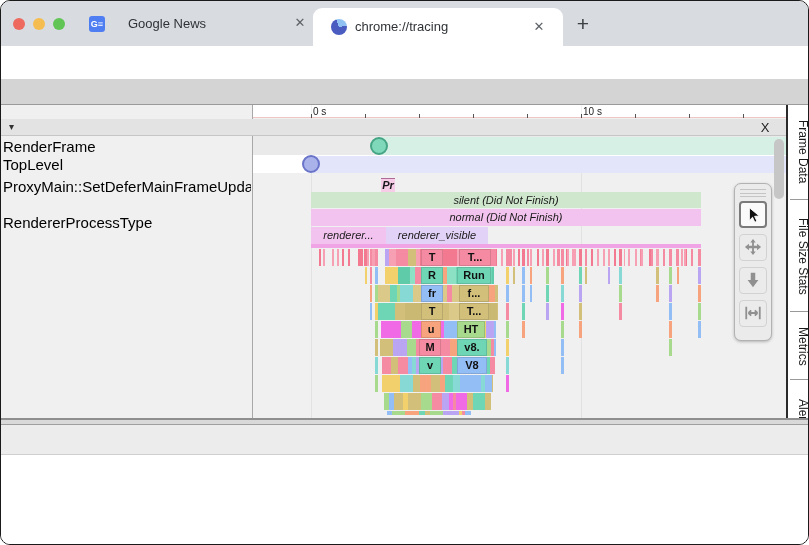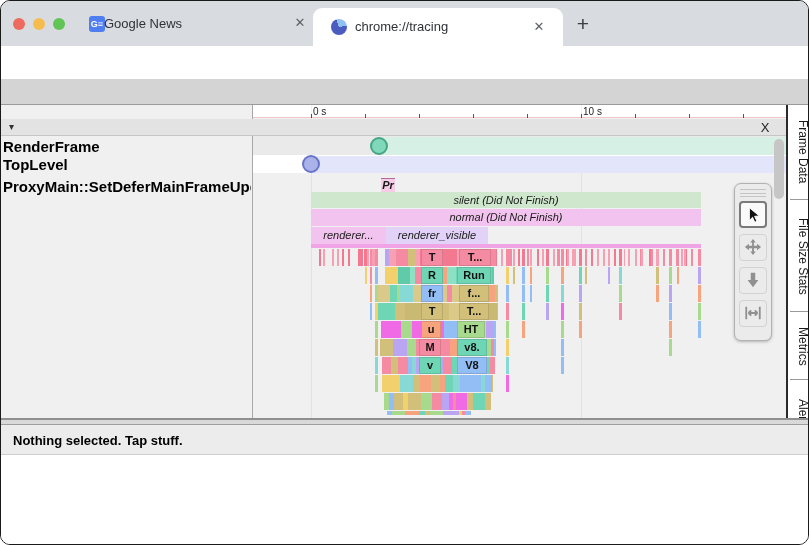--- a/index.html
+++ b/index.html
@@ -42,21 +42,21 @@
   
   #ruler{left:252px;top:104px;width:533px;height:13px;background:#fff;border-bottom:1px solid #eec6c6;}
   .rlabel{top:105px;font-size:10px;color:#222;}
   .rtick{top:113px;width:1px;height:4px;background:#555;}
   #trackheader{left:0;top:118px;width:785px;height:17px;background:#e3e3e3;border-bottom:1px solid #c6c6c6;font-size:12px;color:#111;line-height:16px;}
   #trackheader .tri{position:absolute;left:8px;top:0;font-size:10px;color:#333;}
   #trackheader .txt{position:absolute;left:22px;top:1px;}
   #trackclose{left:756px;top:119px;width:16px;height:15px;font-size:13px;color:#222;text-align:center;line-height:15px;}
   #leftcol{left:0;top:104px;width:252px;height:313px;background:#f0f0f0;border-right:1px solid #a8a8a8;}
   #content-bg{left:252px;top:117px;width:533px;height:300px;background:#f0f0f0;overflow:hidden;}
-  .rowlabel{left:2px;font-size:15px;color:#000;white-space:nowrap;overflow:hidden;width:248px;font-weight:bold;}
+  .rowlabel{left:2px;font-size:15px;color:#000;white-space:nowrap;overflow:hidden;width:248px;}
   .gridline{top:104px;width:1px;height:313px;background:rgba(0,0,0,0.055);}
   #row-renderframe-bg{left:252px;top:135px;width:533px;height:19px;background:#eaeaea;}
   #band-teal{left:380px;top:136px;width:405px;height:18px;background:#d7f0e5;}
   #row-toplevel-bg{left:252px;top:154px;width:533px;height:18px;background:#fff;}
   #band-lav{left:312px;top:155px;width:473px;height:17px;background:#e3e5fa;}
   .instant{width:18px;height:18px;border-radius:50%;}
   #circ-teal{left:369px;top:136px;background:#7fd8ba;border:2px solid #46a585;}
   #circ-purple{left:301px;top:154px;background:#aab2ea;border:2px solid #6a74c9;}
   .slice{position:absolute;overflow:hidden;font-size:11px;font-style:italic;color:#1a1a1a;text-align:center;white-space:nowrap;}
   #slice-pr{left:380px;top:177px;width:14px;height:14px;background:#f6cce7;border-top:1px solid #b06a96;font-weight:bold;line-height:13px;}
@@ -98,21 +98,21 @@
 
 <div id="win">
 
   <div id="tabstrip" class="abs">
     <span class="tlight abs" style="left: 12px; background: rgb(238, 106, 95);"></span>
     <span class="tlight abs" style="left: 32px; background: rgb(245, 189, 79);"></span>
     <span class="tlight abs" style="left: 52px; background: rgb(97, 197, 85);"></span>
 
     <div class="abs" style="left:75px;top:0;width:236px;height:45px">
       <span class="favicon gn-fav abs" style="left:13px">G≡</span>
-      <span class="tabtitle abs" style="left:28px">Google News</span>
+      <span class="tabtitle abs" style="left:52px">Google News</span>
       <span class="tabclose abs" style="left:216px">✕</span>
     </div>
 
     <div id="active-tab" class="abs">
       <span class="favicon trace-fav abs" style="left:18px;top:11px"></span>
       <span class="tabtitle abs" style="left:42px;top:11px">chrome://tracing</span>
       <span class="tabclose abs" style="left:218px;top:11px">✕</span>
     </div>
 
     <div id="newtab-btn" class="abs">+</div>
@@ -179,20 +179,21 @@
   <div id="circ-purple" class="instant abs"></div>
 
   <div id="trackheader" class="abs">
     <span class="tri">▾</span>
   </div>
   <div id="trackclose" class="abs">X</div>
 
   <span class="rowlabel abs" style="top:137px">RenderFrame</span>
   <span class="rowlabel abs" style="top:155px">TopLevel</span>
   <span class="rowlabel abs" style="top:177px">ProxyMain::SetDeferMainFrameUpdate</span>
+  <span class="rowlabel abs" style="top:213px">RendererProcessType</span>
 
   <div id="slice-pr" class="slice">Pr</div>
   <div id="bar-audio" class="slice">silent (Did Not Finish)</div>
   <div id="bar-process" class="slice">normal (Did Not Finish)</div>
   <div id="bar-vis1" class="slice">renderer...</div>
   <div id="bar-vis2" class="slice">renderer_visible</div>
 
   <div id="flame-layer" class="abs">
       <div class="fs" style="left: 58px; top: 0px; width: 390px; height: 4px; background: rgb(240, 164, 230);"></div>
       <div class="fs" style="left: 132px; top: 5px; width: 3.71868px; height: 17px; background: rgb(185, 165, 242);"></div>
@@ -506,16 +507,15 @@
     <div class="sidesep" style="top:94px"></div>
     <div class="sidetab" style="top:98px;height:104px">File Size Stats</div>
     <div class="sidesep" style="top:206px"></div>
     <div class="sidetab" style="top:210px;height:60px">Metrics</div>
     <div class="sidesep" style="top:274px"></div>
     <div class="sidetab" style="top:278px;height:60px">Alerts</div>
   </div>
 
   <div id="splitter" class="abs"></div>
   <div id="analysis-head" class="abs"></div>
-  <span id="analysis-msg" class="abs">Nothing selected. Tap stuff.</span>
   <div id="analysis-body" class="abs"></div>
 
 </div>
 
 </body></html>

